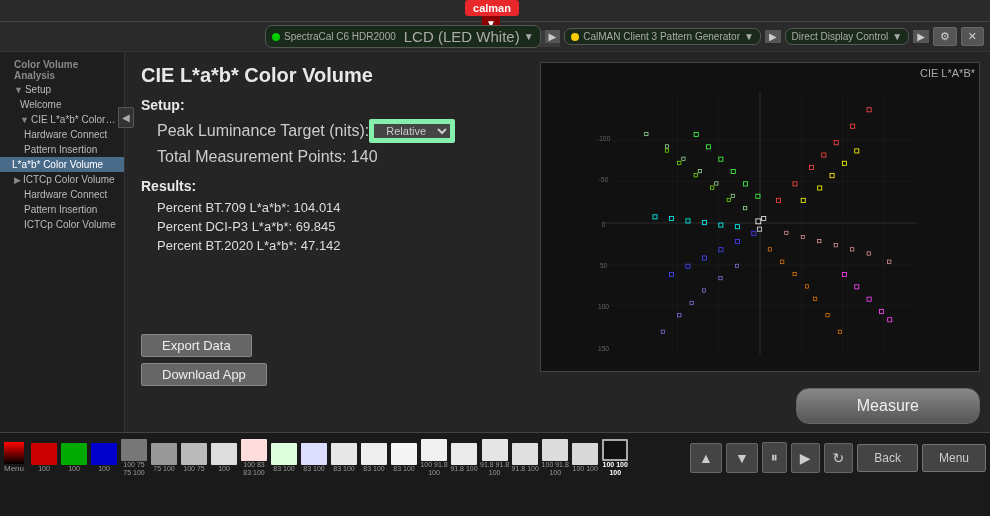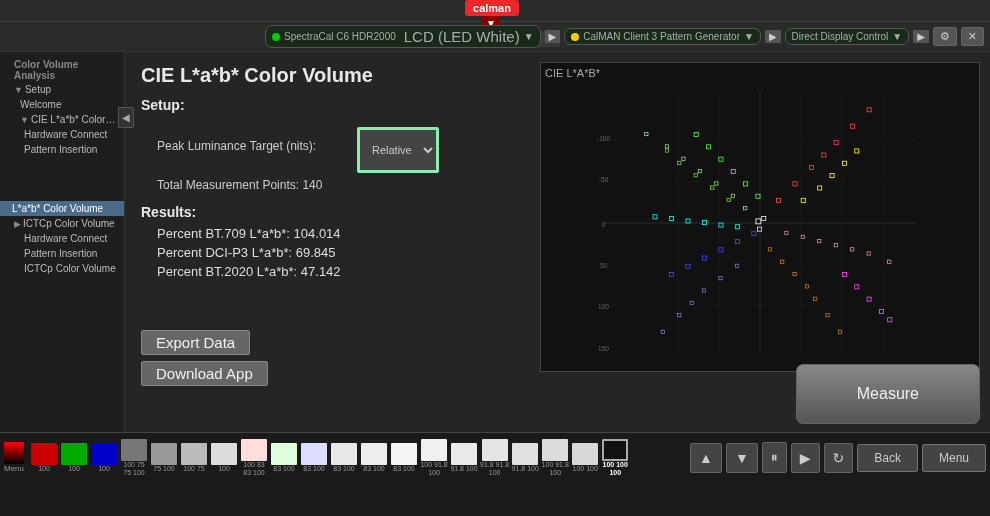--- a/index.html
+++ b/index.html
@@ -157,33 +157,32 @@
     }
 
     .setup-row {
       display: flex;
       align-items: center;
       margin-bottom: 5px;
       margin-left: 16px;
     }
     .setup-row-label {
       color: #ccc;
-      font-size: 12px;
+      font-size: 16px;
       min-width: 200px;
     }
     .dropdown-select {
       background: #444;
-      border: 3px solid #86efac;
-      color: #ccc;
-      padding: 13px 8px;
+      border: 5px solid #86efac;
+      color: #ccc;
+      padding: 0 8px;
       font-size: 11px;
       border-radius: 2px;
       cursor: pointer;
       min-width: 80px;
-      margin-top: 8px;
     }
     .results-section {
       margin-top: 12px;
     }
     .result-item {
       margin-left: 16px;
       margin-bottom: 4px;
       font-size: 13px;
       color: #ddd;
     }
@@ -192,21 +191,21 @@
     .chart-container {
       position: absolute;
       top: 10px;
       right: 10px;
       width: 440px;
       height: 310px;
       background: #111;
       border: 1px solid #444;
     }
     .chart-title {
-      text-align: left;
+      text-align: right;
       color: #aaa;
       font-size: 11px;
       padding: 4px;
     }
     .chart-svg {
       width: 100%;
       height: 280px;
     }
 
     
@@ -222,40 +221,40 @@
     }
     .action-label {
       color: #aaa;
       font-size: 10px;
       min-width: 280px;
     }
     .action-btn {
       background: #666;
       border: 1px solid #888;
       color: #eee;
-      padding: 3px 14px;
-      font-size: 15px;
+      padding: 3px 20px;
+      font-size: 13px;
       cursor: pointer;
       border-radius: 2px;
     }
 
     
     .measure-area {
       position: absolute;
       bottom: 8px;
       right: 10px;
     }
     .measure-btn {
       background: linear-gradient(to bottom, #888, #555);
       border: 1px solid #666;
       color: #eee;
-      padding: 20px 60px;
+      padding: 8px 60px;
       font-size: 16px;
       cursor: pointer;
-      border-radius: 7px;
+      border-radius: 13px;
     }
 
     
     .bottom-bar {
       height: 50px;
       background: #1a1a1a;
       border-top: 1px solid #444;
       display: flex;
       align-items: center;
       padding: 0 4px;
@@ -367,21 +366,21 @@
     <div class="sidebar-section-label">Color Volume Analysis</div>
     <div class="sidebar-item">
       <span class="sidebar-arrow">▼</span><span>Setup</span>
     </div>
     <div class="sidebar-item sub">Welcome</div>
     <div class="sidebar-item sub">
       <span class="sidebar-arrow">▼</span><span>CIE L*a*b* Color Volume</span>
     </div>
     <div class="sidebar-item sub" style="padding-left:24px;">Hardware Connect</div>
     <div class="sidebar-item sub" style="padding-left:24px;">Pattern Insertion</div>
-    <div class="sidebar-item sub active" style="padding-left:12px;margin-top:44px;">L*a*b* Color Volume</div>
+    <div class="sidebar-item sub active" style="padding-left:12px;">L*a*b* Color Volume</div>
     <div class="sidebar-item">
       <span class="sidebar-arrow">▶</span><span>ICTCp Color Volume</span>
     </div>
     <div class="sidebar-item sub" style="padding-left:24px;">Hardware Connect</div>
     <div class="sidebar-item sub" style="padding-left:24px;">Pattern Insertion</div>
     <div class="sidebar-item sub" style="padding-left:24px;">ICTCp Color Volume</div>
   </div>
 
   <button class="sidebar-toggle">◀</button>
 

